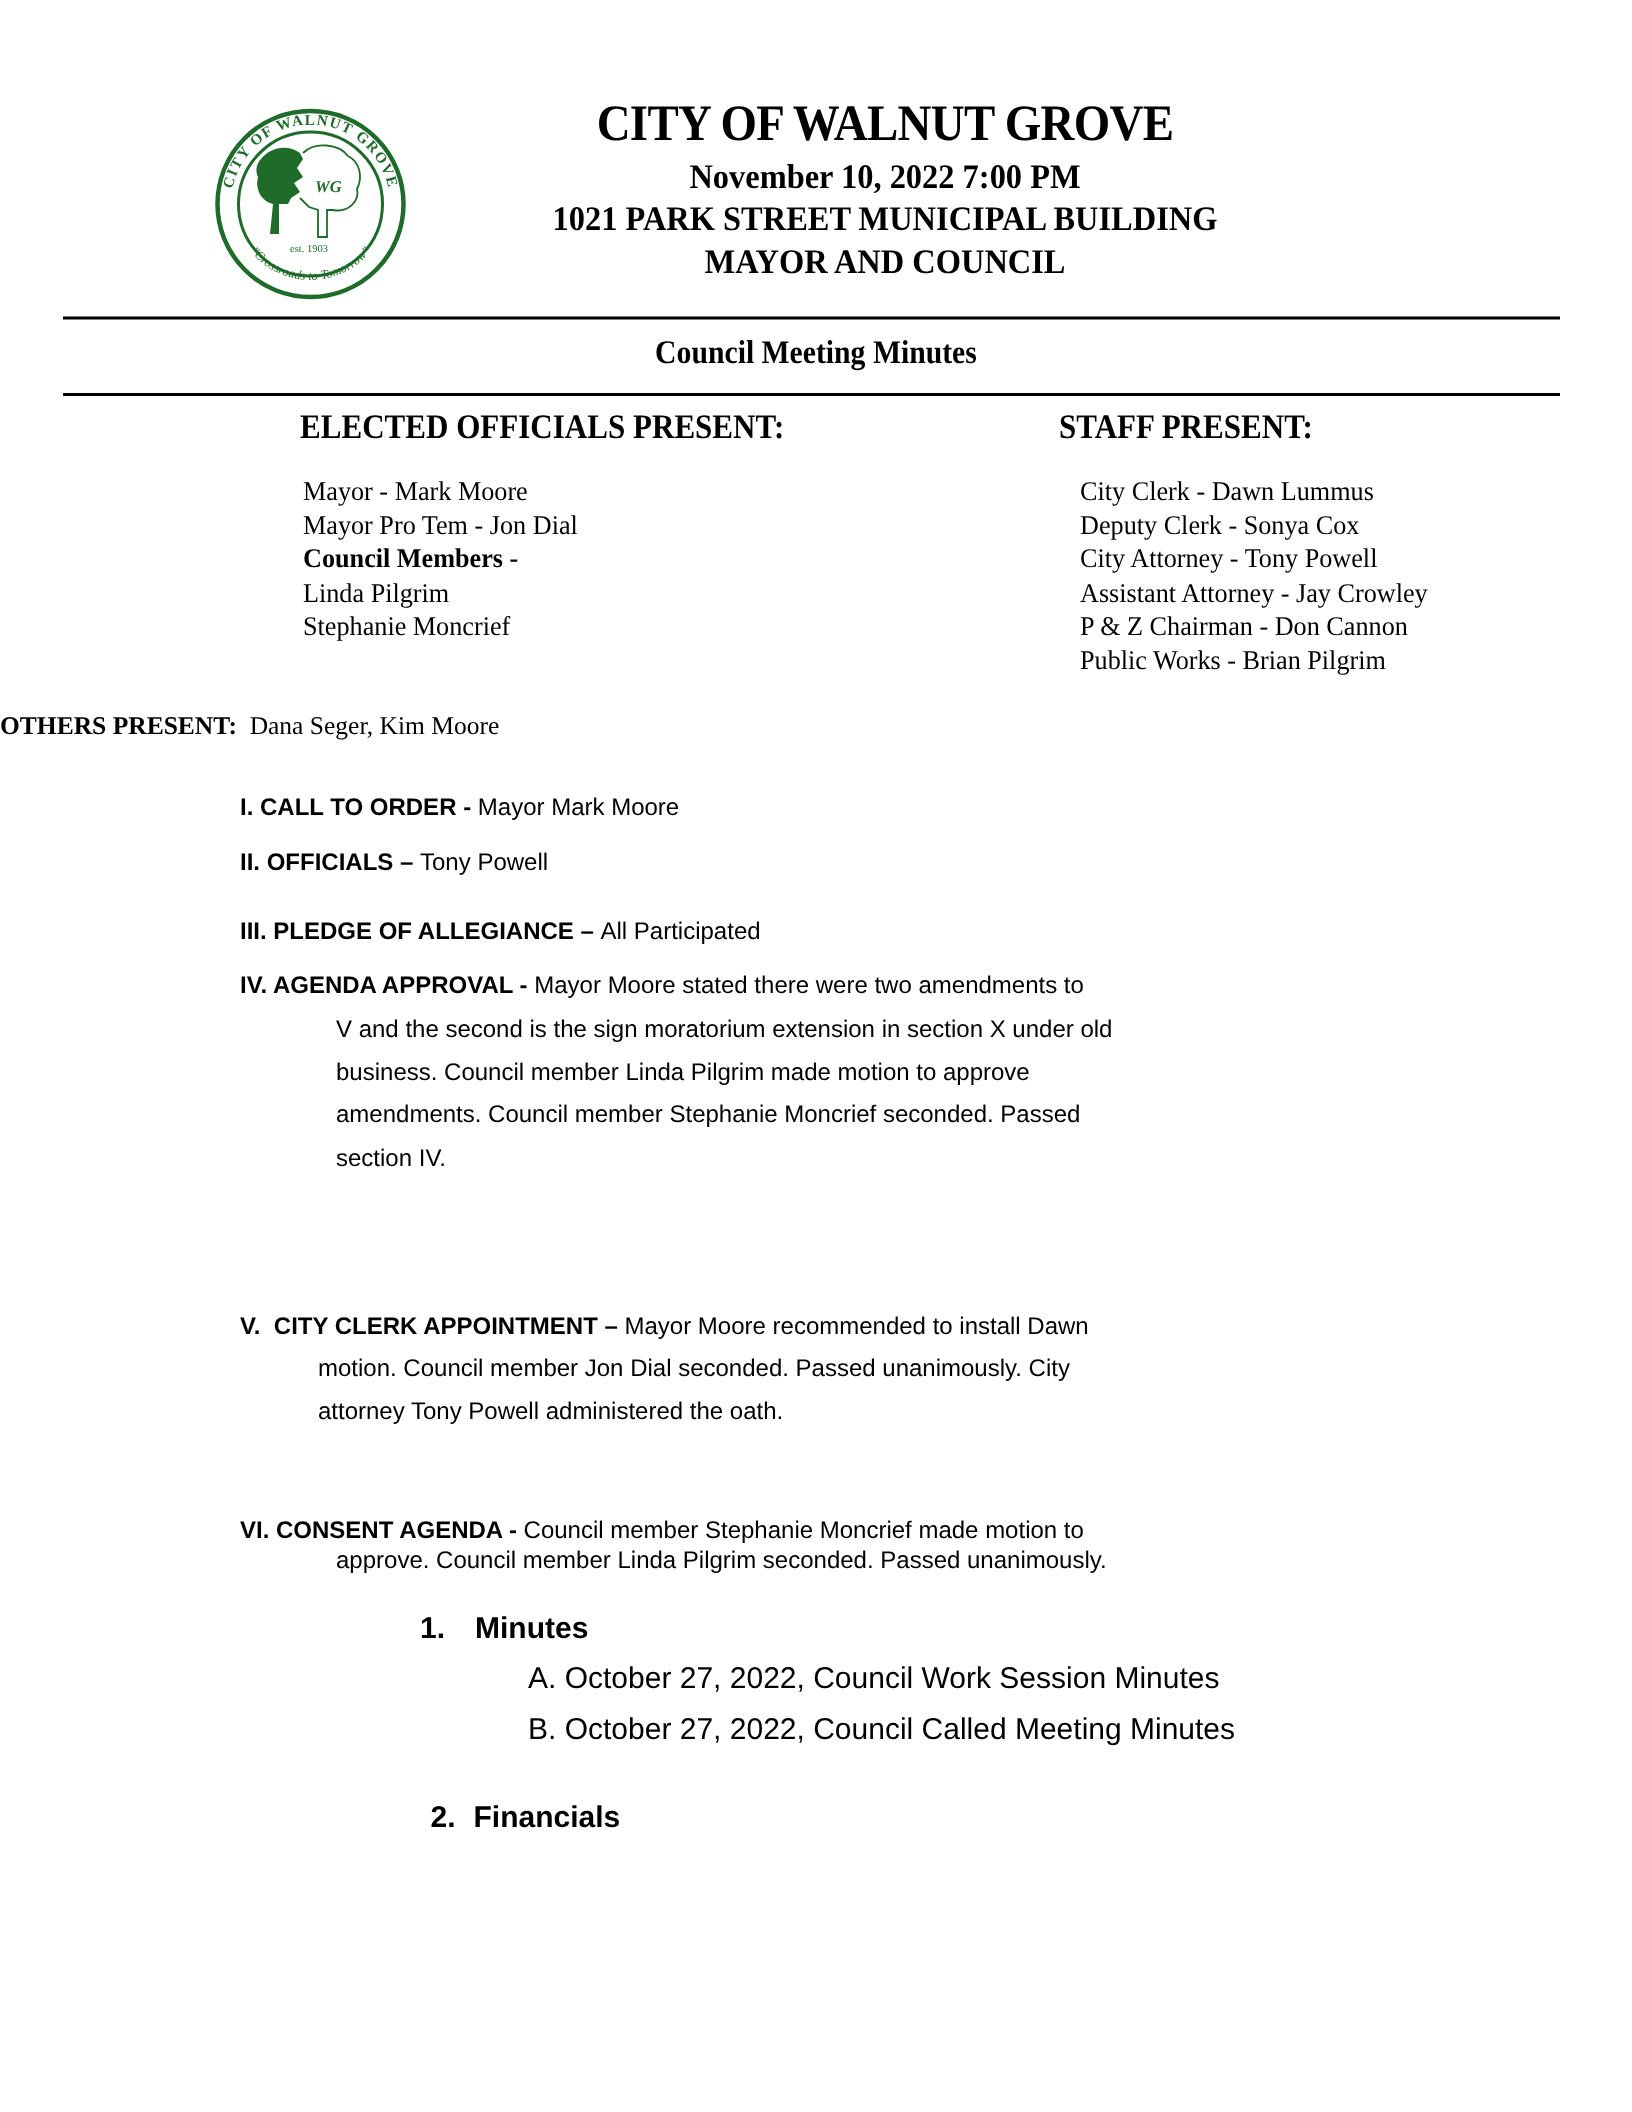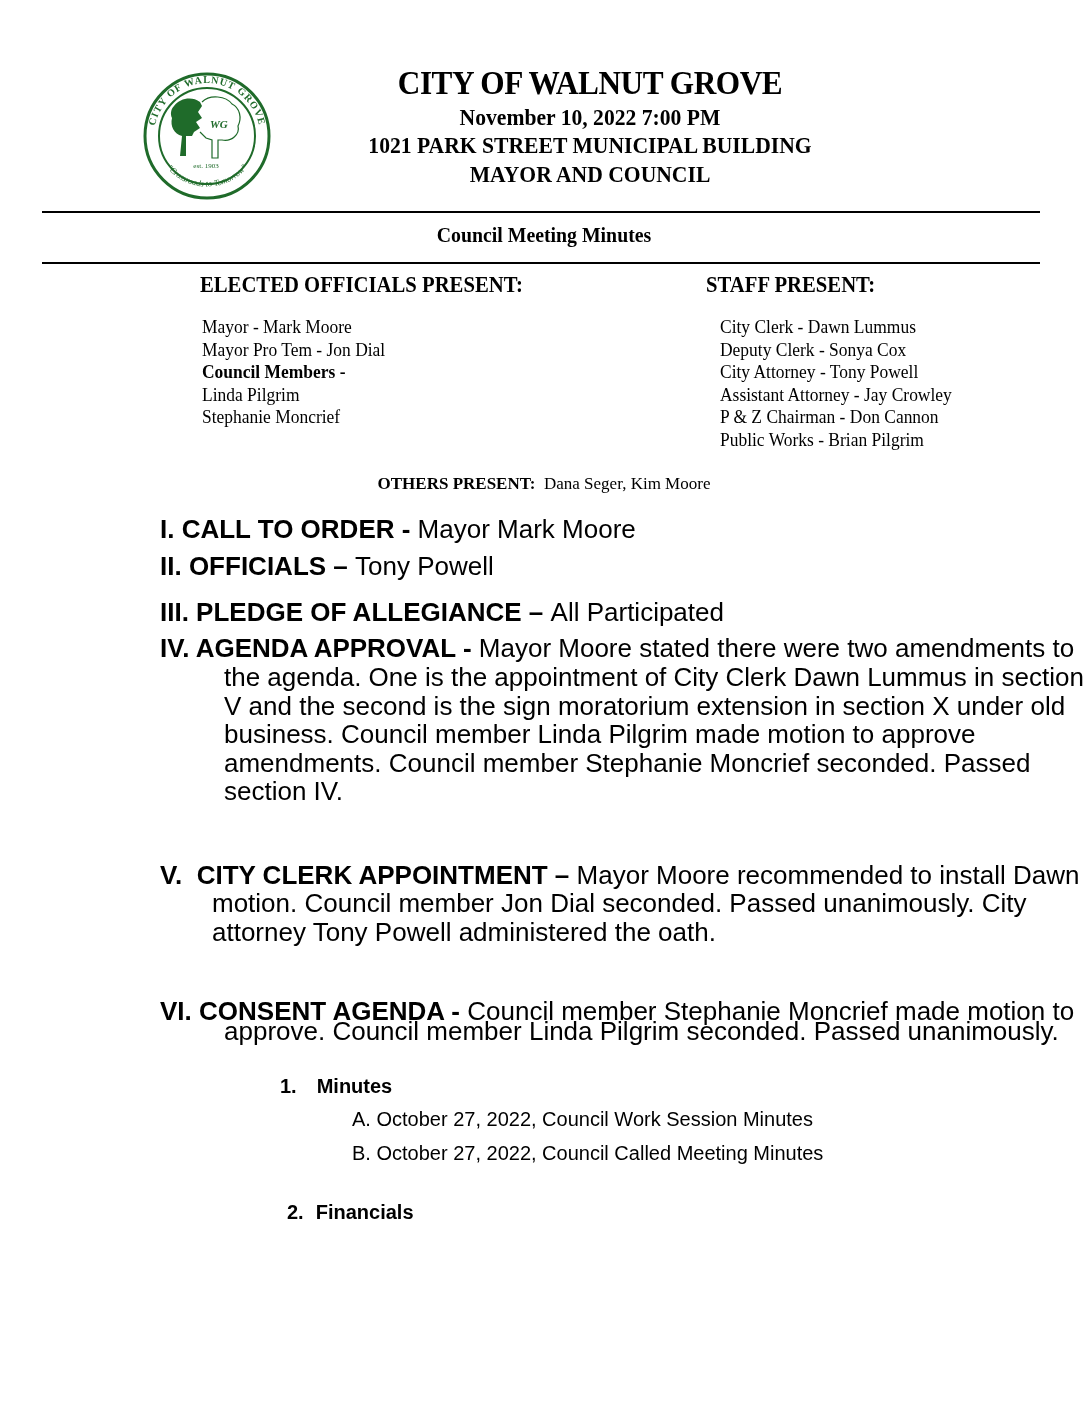--- a/index.html
+++ b/index.html
@@ -24,25 +24,25 @@
 
   .col-head { top:272px; font-size:23px; font-weight:bold; white-space:nowrap; transform:scaleX(0.9); transform-origin:left; }
   .col-head.left { left:200px; }
   .col-head.right { left:706px; }
 
   .list { font-size:18px; line-height:22.5px; white-space:nowrap; }
   .list.left { left:202px; top:316px; }
   .list.right { left:720px; top:316px; }
   .list div { transform:scaleX(0.97); transform-origin:left; }
 
-  .others { top:474px; left:0; width:1088px; text-align:center; font-size:17px; white-space:nowrap; }
+  .others { top:474px; left:0; width:1088px; font-size:17px; white-space:nowrap; }
   .others b { font-weight:bold; }
 
   
-  .agenda { font-size:26px; line-height:28.5px; white-space:nowrap; }
+  .agenda { font-size:16px; line-height:28.5px; white-space:nowrap;margin-top:10px; }
   .agenda b { font-weight:bold; }
   .item-head { left:160px; }
   .indent { left:224px; }
   .indent2 { left:212px; }
 
   .sub { font-size:20px; white-space:nowrap; }
   .sub b { font-weight:bold; }
 </style>
 </head>
 <body>
@@ -113,21 +113,20 @@
 </div>
 
 <div class="abs agenda item-head sans" style="top:598px;">
   <b>III. PLEDGE OF ALLEGIANCE</b><b style="white-space:pre;"> – </b><span>All Participated</span>
 </div>
 
 <div class="abs agenda item-head sans" style="top:634px;">
   <b>IV. AGENDA APPROVAL</b><b style="white-space:pre;"> - </b><span>Mayor Moore stated there were two amendments to</span>
 </div>
 <div class="abs agenda indent sans" style="top:663px;">
-  <div>the agenda.  One is the appointment of City Clerk Dawn Lummus in section</div>
   <div>V and the second is the sign moratorium extension in section X under old</div>
   <div>business.  Council member Linda Pilgrim made motion to approve</div>
   <div>amendments.  Council member Stephanie Moncrief seconded.  Passed</div>
   <div>section IV.</div>
 </div>
 
 <div class="abs agenda item-head sans" style="top:861px;">
   <b style="white-space:pre;">V.  CITY CLERK APPOINTMENT</b><b style="white-space:pre;"> – </b><span>Mayor Moore recommended to install Dawn</span>
 </div>
 <div class="abs agenda indent2 sans" style="top:889px;">

